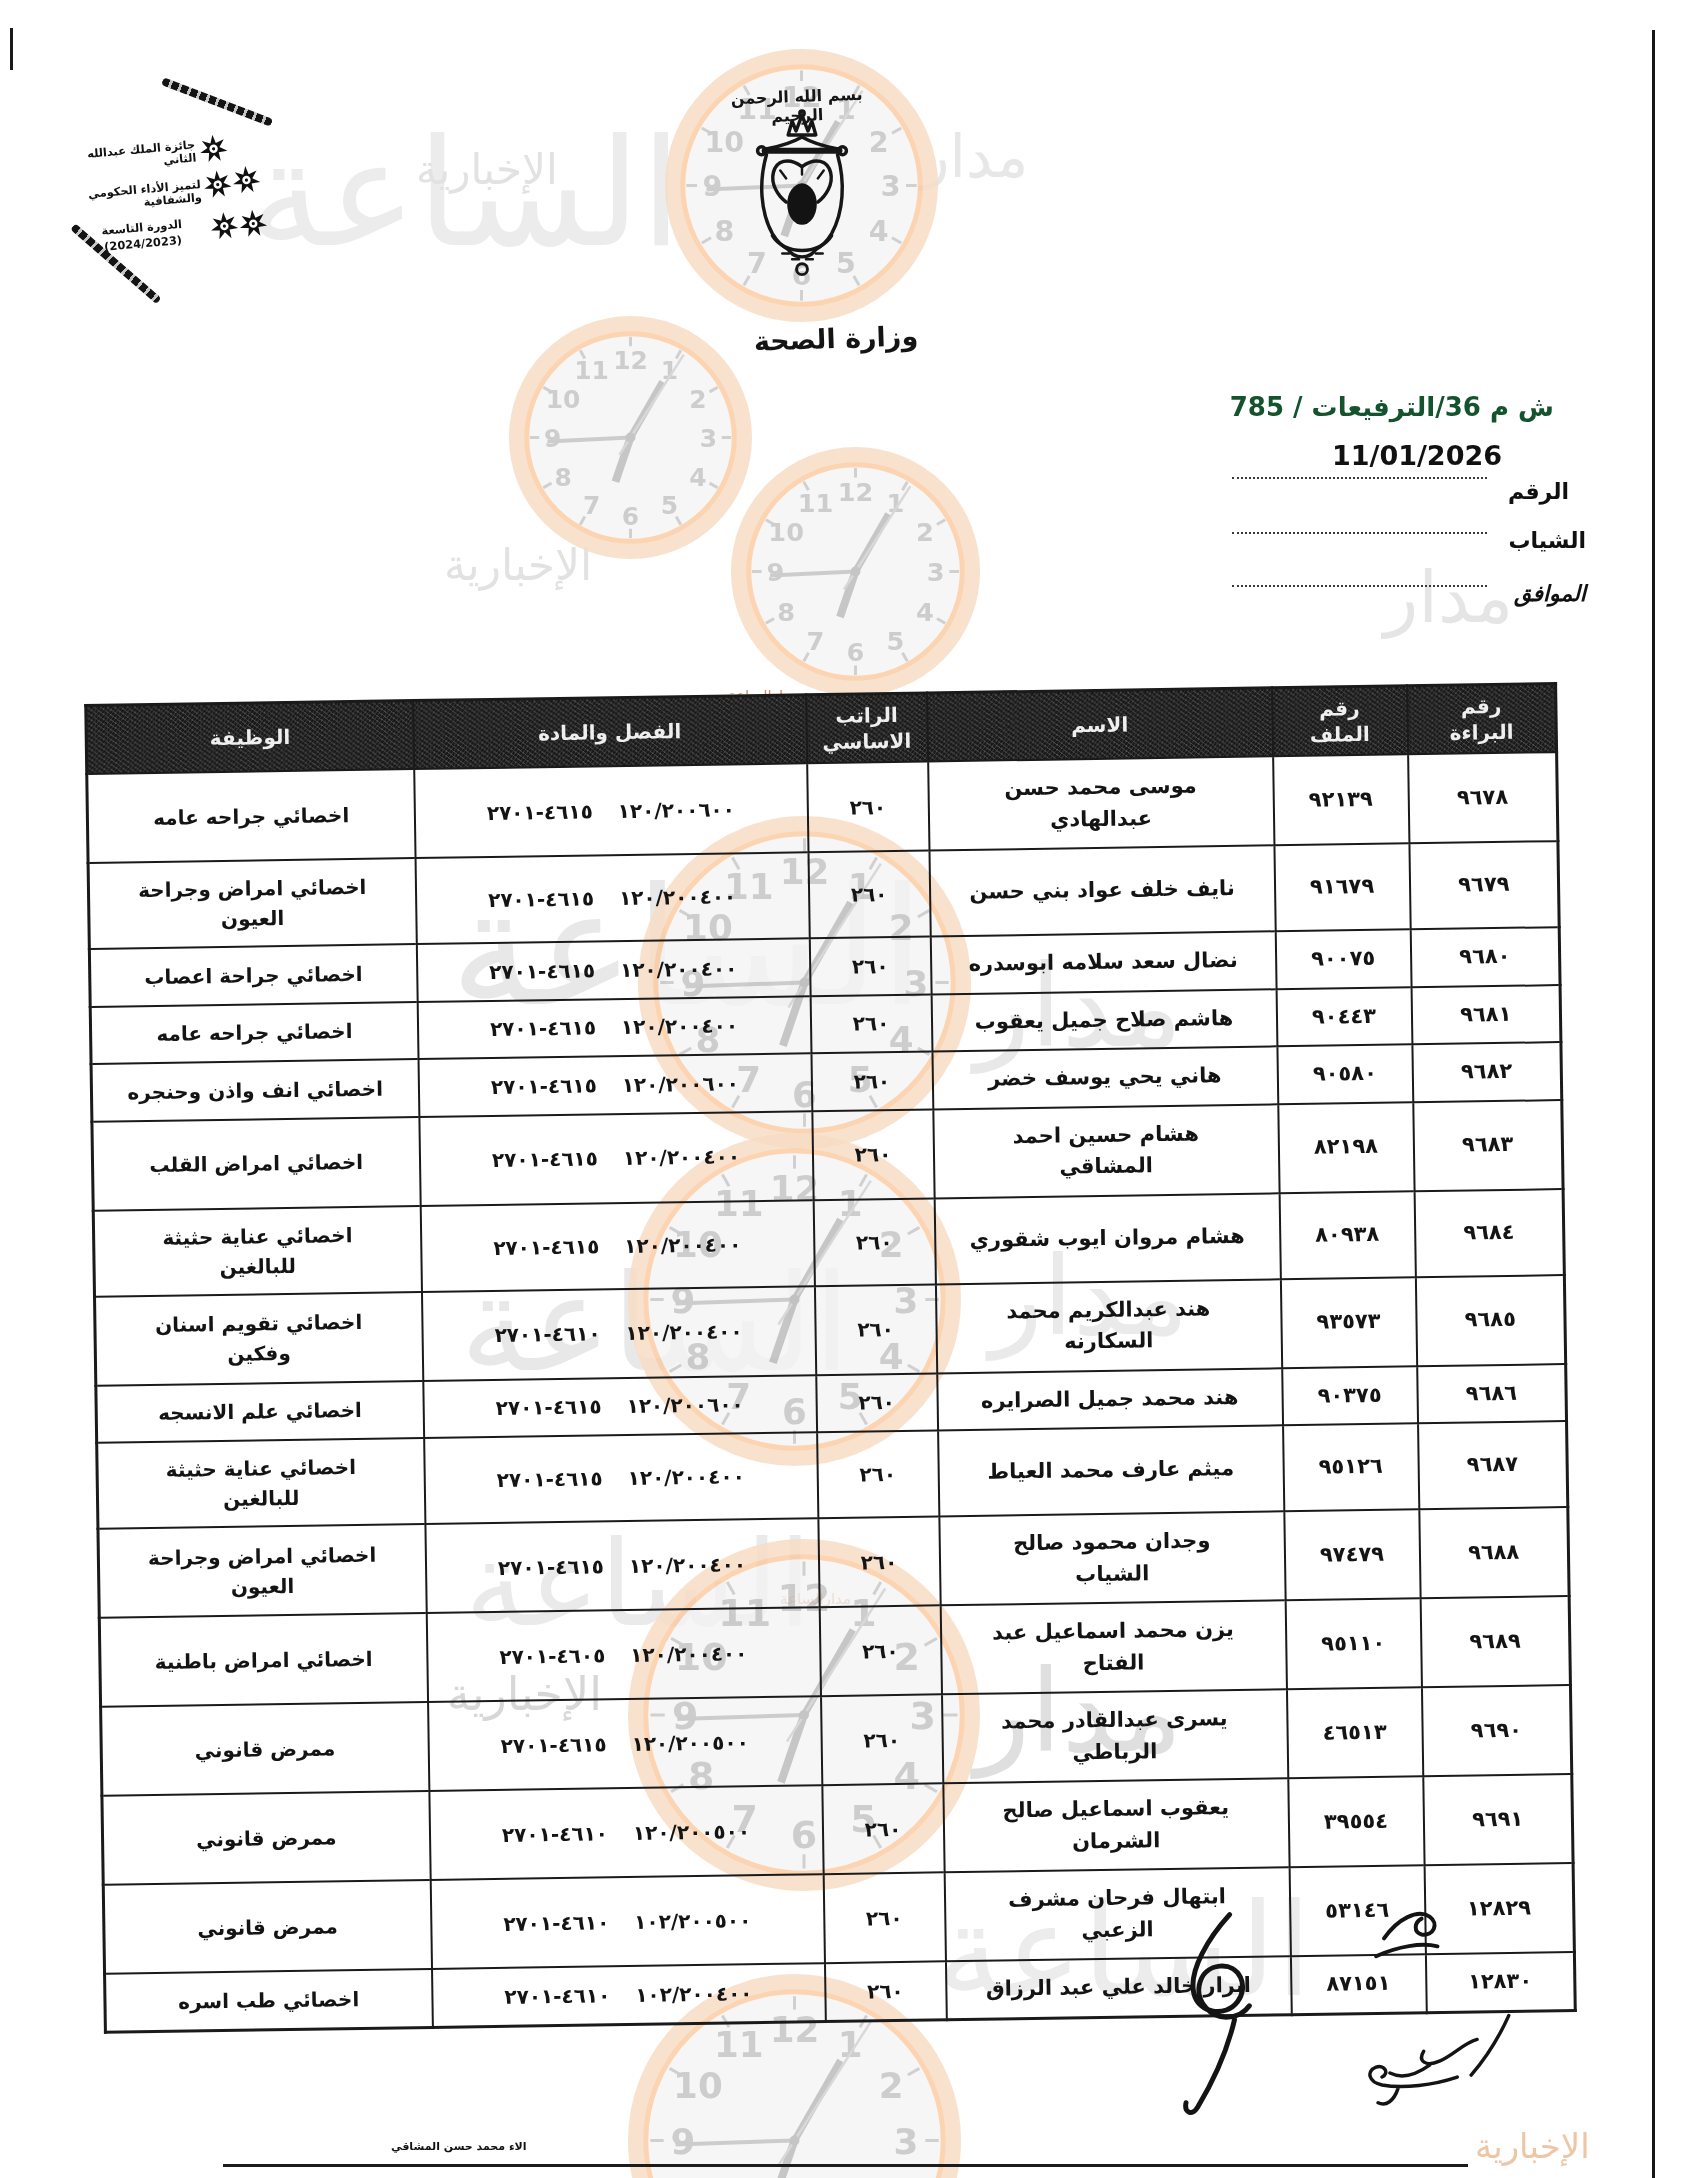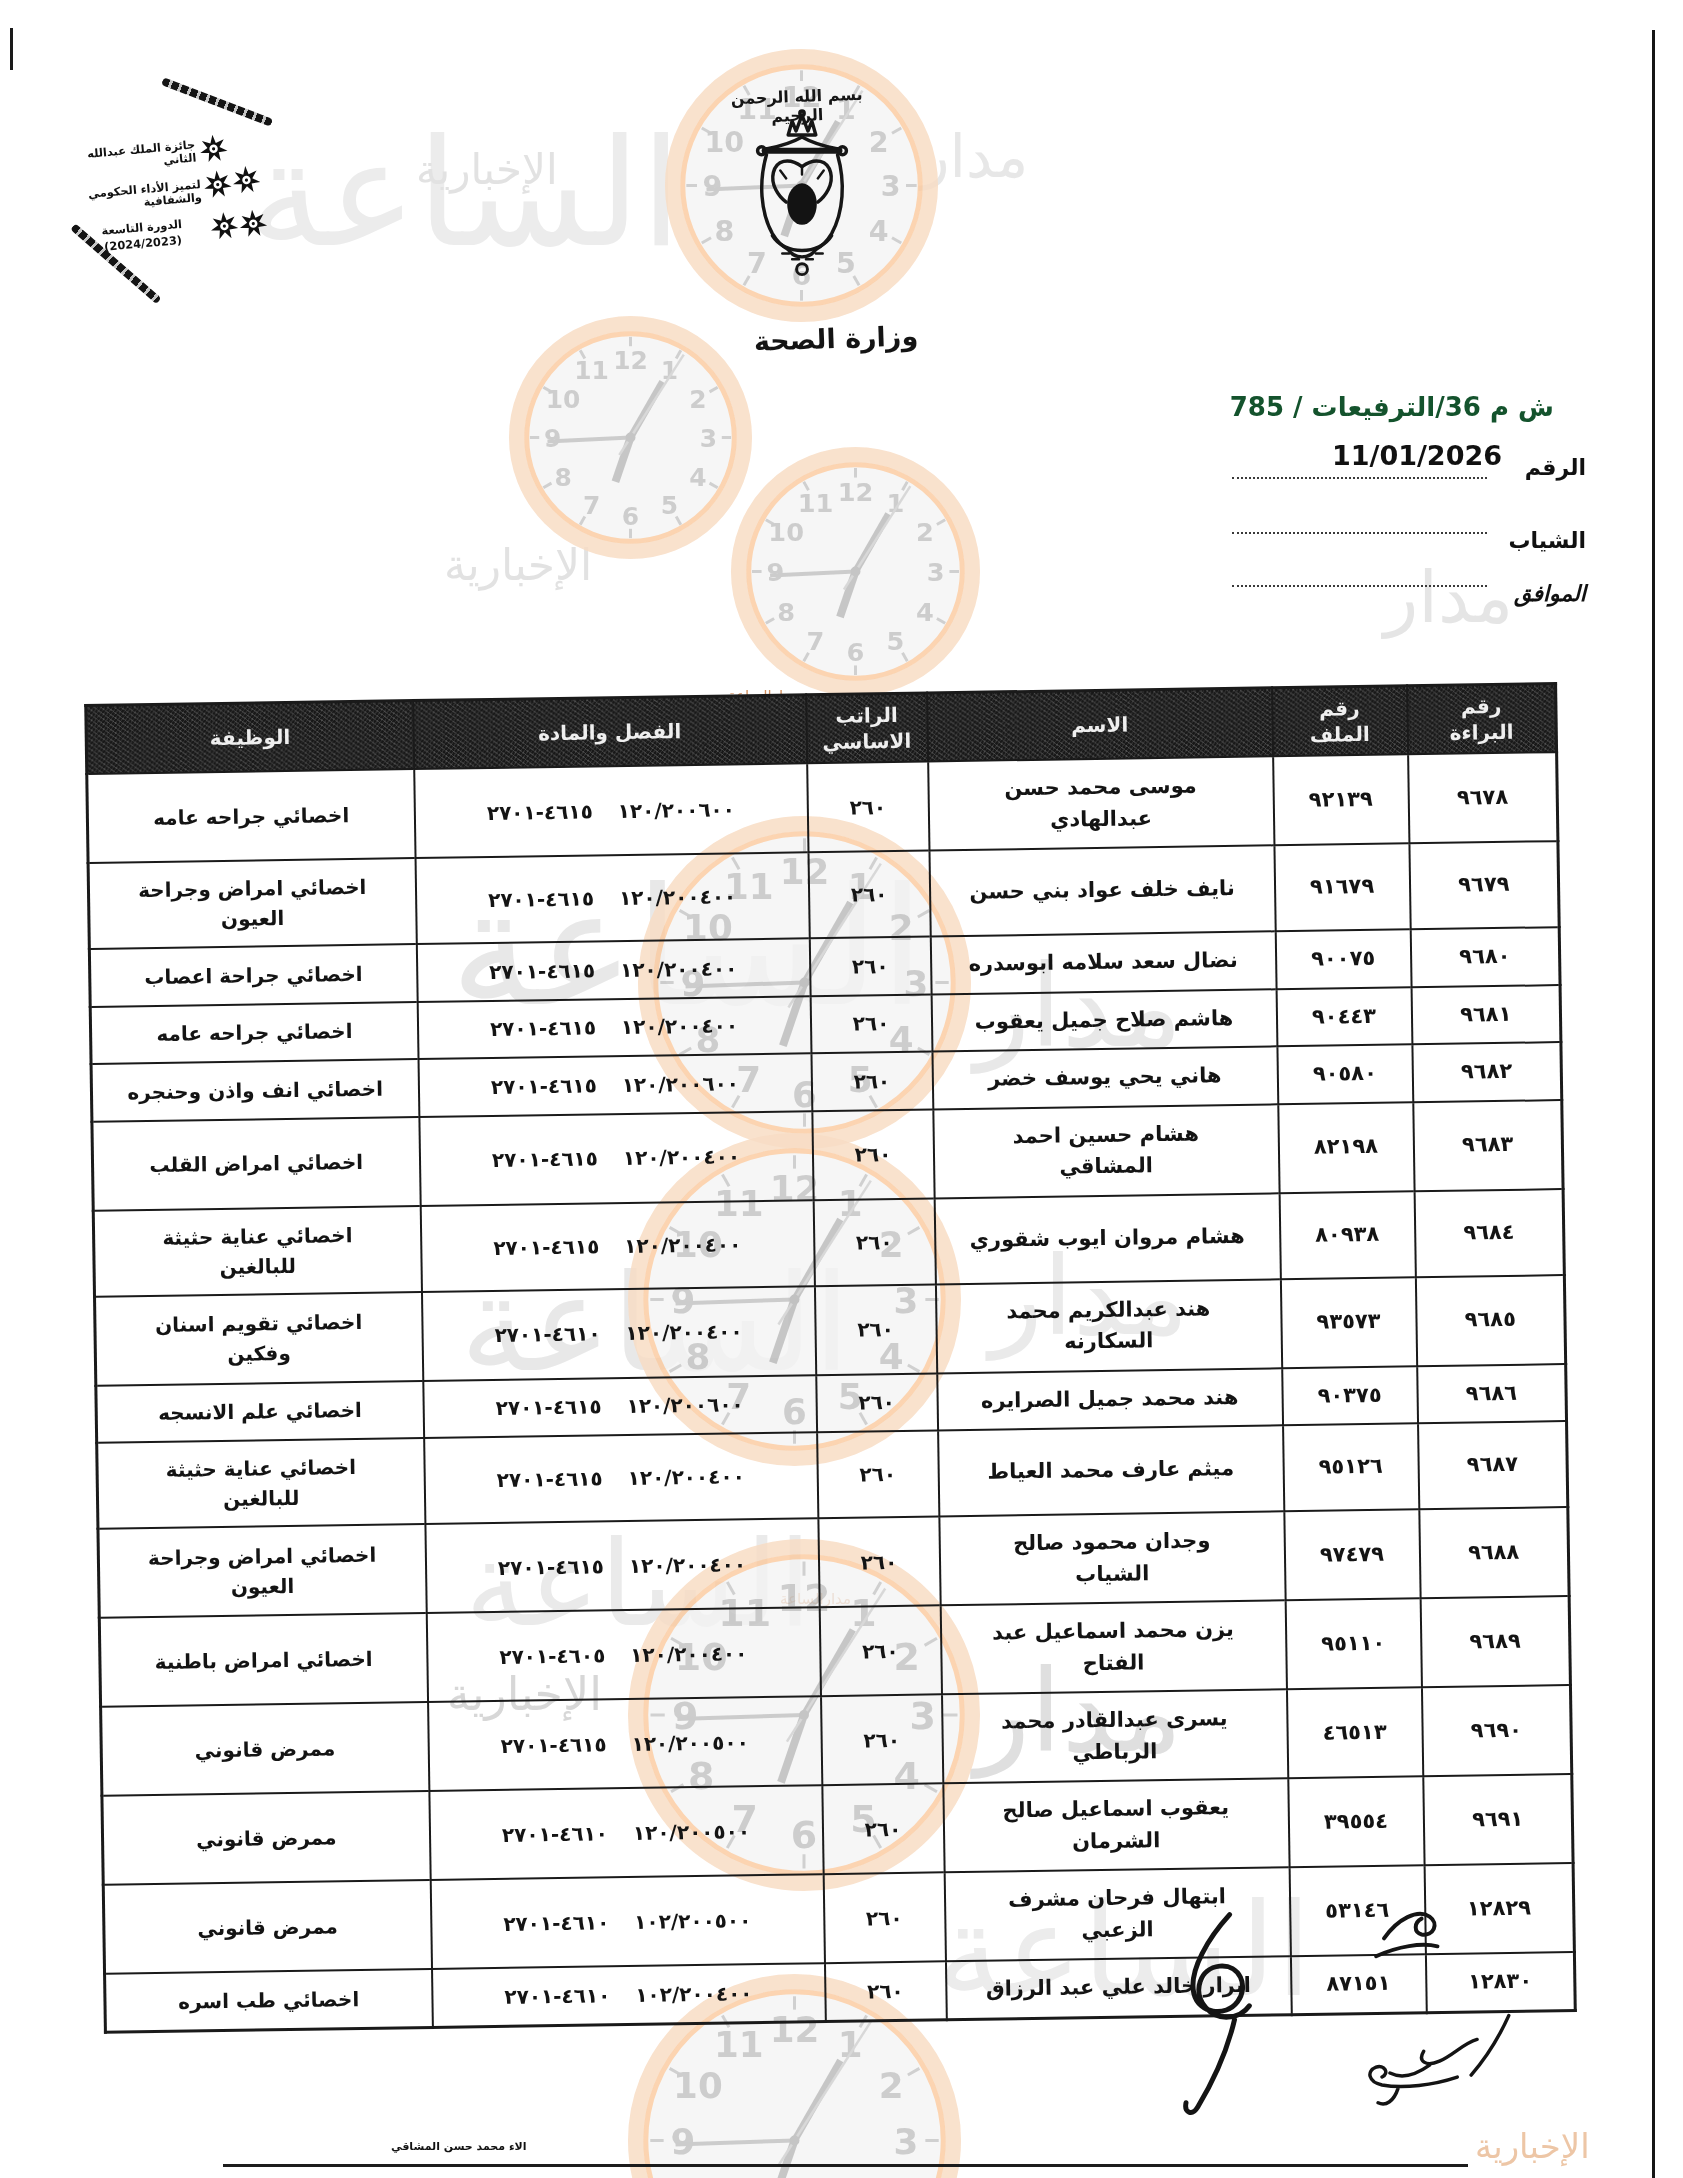--- a/index.html
+++ b/index.html
@@ -362,21 +362,21 @@
     <circle cx="78" cy="162" r="5.5" stroke-width="3"></circle>
     <path d="M58 146 h7 M68 152 h7 M82 152 h7 M92 146 h7" stroke-width="2.5"></path>
   </svg>
   <div class="ministry">وزارة الصحة</div>
 
   <div class="refline">ش م 36/الترفيعات / 785</div>
   <div class="refdate">11/01/2026</div>
   <div class="dotline" style="top:477px;"></div>
   <div class="dotline" style="top:532px;"></div>
   <div class="dotline" style="top:585px;"></div>
-  <div class="fieldlabel" style="top:455px;">الرقم</div>
+  <div class="fieldlabel" style="top:479px;text-align:center;">الرقم</div>
   <div class="fieldlabel" style="top:528px;">الشياب</div>
   <div class="fieldlabel" style="top:581px;font-style:italic;">الموافق</div>
 
   <div class="tablewrap">
     <table class="promo">
       <colgroup>
         <col style="width:149px">
           <col style="width:135px">
           <col style="width:345px">
         <col style="width:121px">

